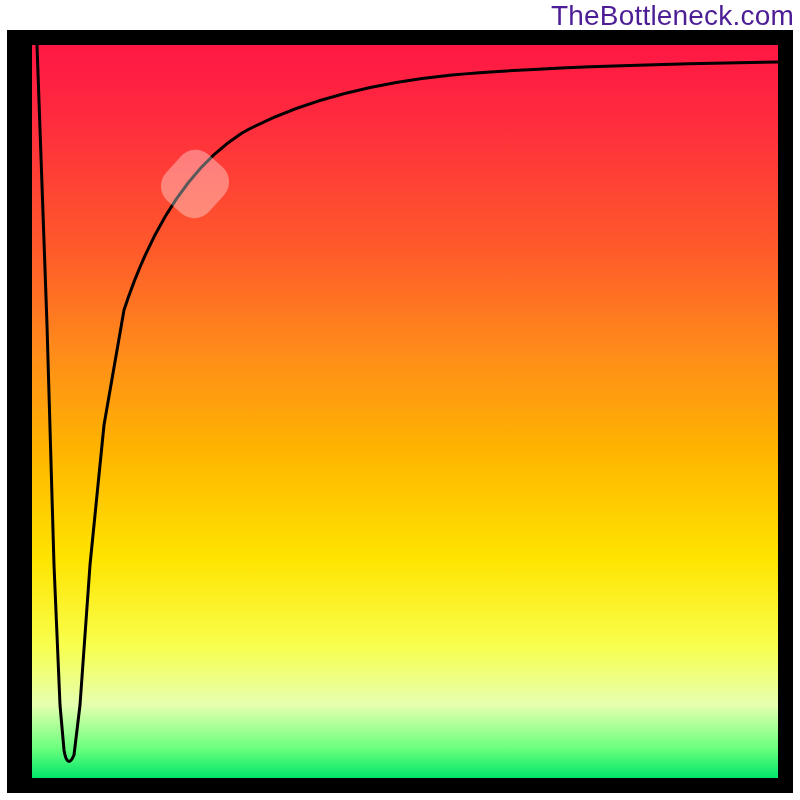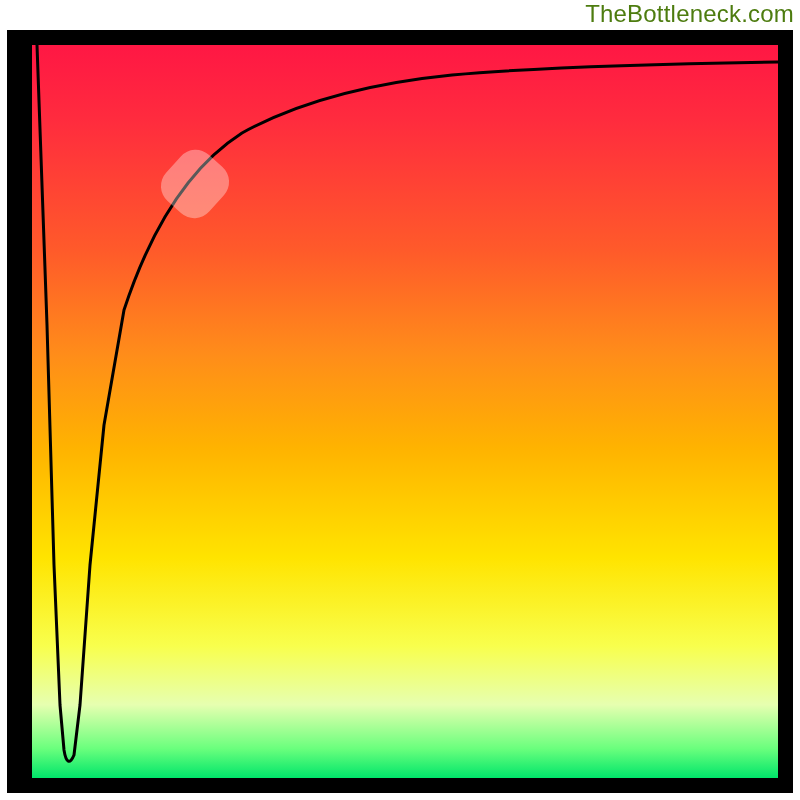--- a/index.html
+++ b/index.html
@@ -13,23 +13,23 @@
   }
   .frame {
     position: relative;
     width: 800px;
     height: 800px;
   }
   .watermark {
     position: absolute;
     top: 0;
     right: 6px;
-    font-size: 24px;
+    font-size: 28px;
     font-weight: 400;
-    color: #4d7c0f;
+    color: #4c1d95;
     letter-spacing: 0.2px;
     z-index: 10;
   }
   .plot-box {
     position: absolute;
     left: 7px;
     top: 30px;
     width: 786px;
     height: 763px;
     background: #000000;

